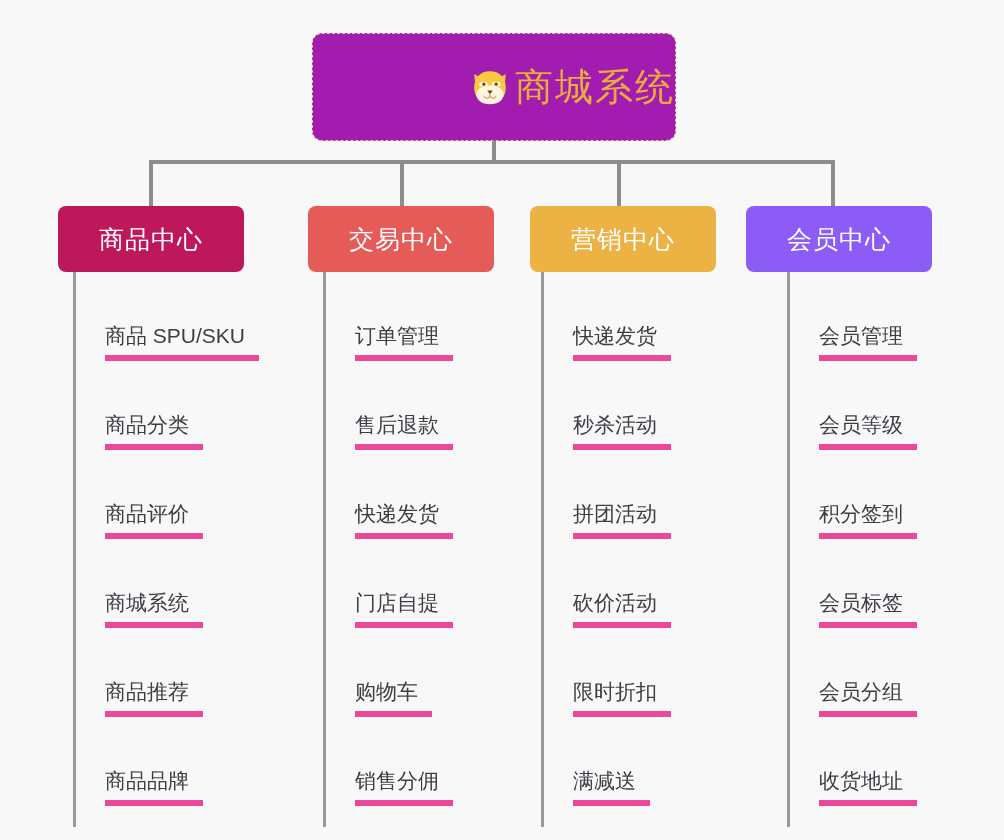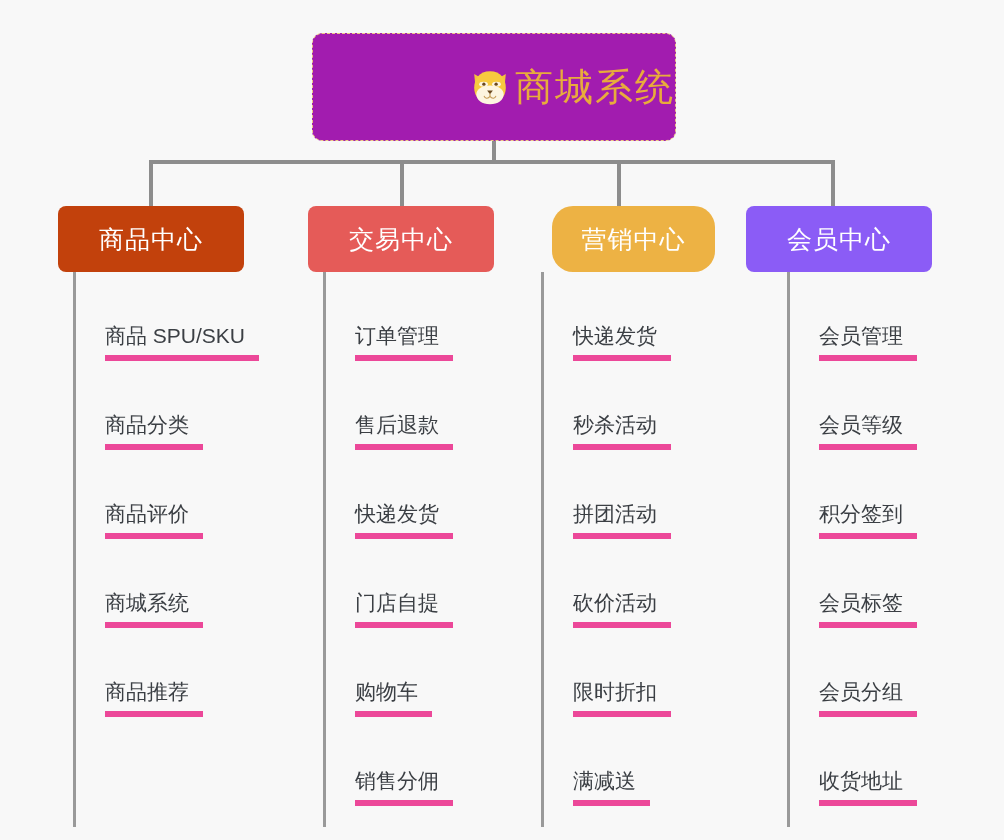--- a/index.html
+++ b/index.html
@@ -135,39 +135,42 @@
 
   <div class="conn conn-v" style="left:492px; top:141px; height:23px;"></div>
 
   <div class="conn conn-h" style="left:149px; top:160px; width:686px;"></div>
 
   <div class="conn conn-v" style="left:149px; top:160px; height:46px;"></div>
   <div class="conn conn-v" style="left:400px; top:160px; height:46px;"></div>
   <div class="conn conn-v" style="left:617px; top:160px; height:46px;"></div>
   <div class="conn conn-v" style="left:831px; top:160px; height:46px;"></div>
 
-  <div class="cat-box" style="left:58px; width:186px; background:#c2410c;">
+  <div class="cat-box" style="left:58px; width:186px; background:#be185d;">
     <span>商品中心</span>
   </div>
   <div class="leaf-col" style="left:73px; width:215px;">
     <div class="leaf-rail" style="height:555px;"></div>
     <div class="leaf-item">
       <span class="leaf-label">商品 SPU/SKU</span>
     </div>
     <div class="leaf-item">
       <span class="leaf-label">商品分类</span>
     </div>
     <div class="leaf-item">
       <span class="leaf-label">商品评价</span>
     </div>
     <div class="leaf-item">
       <span class="leaf-label">商城系统</span>
     </div>
     <div class="leaf-item">
       <span class="leaf-label">商品推荐</span>
+    </div>
+    <div class="leaf-item">
+      <span class="leaf-label">商品品牌</span>
     </div>
   </div>
 
   <div class="cat-box" style="left:308px; width:186px; background:#e55b58;">
     <span>交易中心</span>
   </div>
   <div class="leaf-col" style="left:323px; width:215px;">
     <div class="leaf-rail" style="height:555px;"></div>
     <div class="leaf-item">
       <span class="leaf-label">订单管理</span>
@@ -182,21 +185,21 @@
       <span class="leaf-label">门店自提</span>
     </div>
     <div class="leaf-item">
       <span class="leaf-label">购物车</span>
     </div>
     <div class="leaf-item">
       <span class="leaf-label">销售分佣</span>
     </div>
   </div>
 
-  <div class="cat-box" style="left:552px; width:163px; background:#edb244;border-radius:21px;">
+  <div class="cat-box" style="left:530px; width:186px; background:#edb244;">
     <span>营销中心</span>
   </div>
   <div class="leaf-col" style="left:541px; width:215px;">
     <div class="leaf-rail" style="height:555px;"></div>
     <div class="leaf-item">
       <span class="leaf-label">快递发货</span>
     </div>
     <div class="leaf-item">
       <span class="leaf-label">秒杀活动</span>
     </div>

